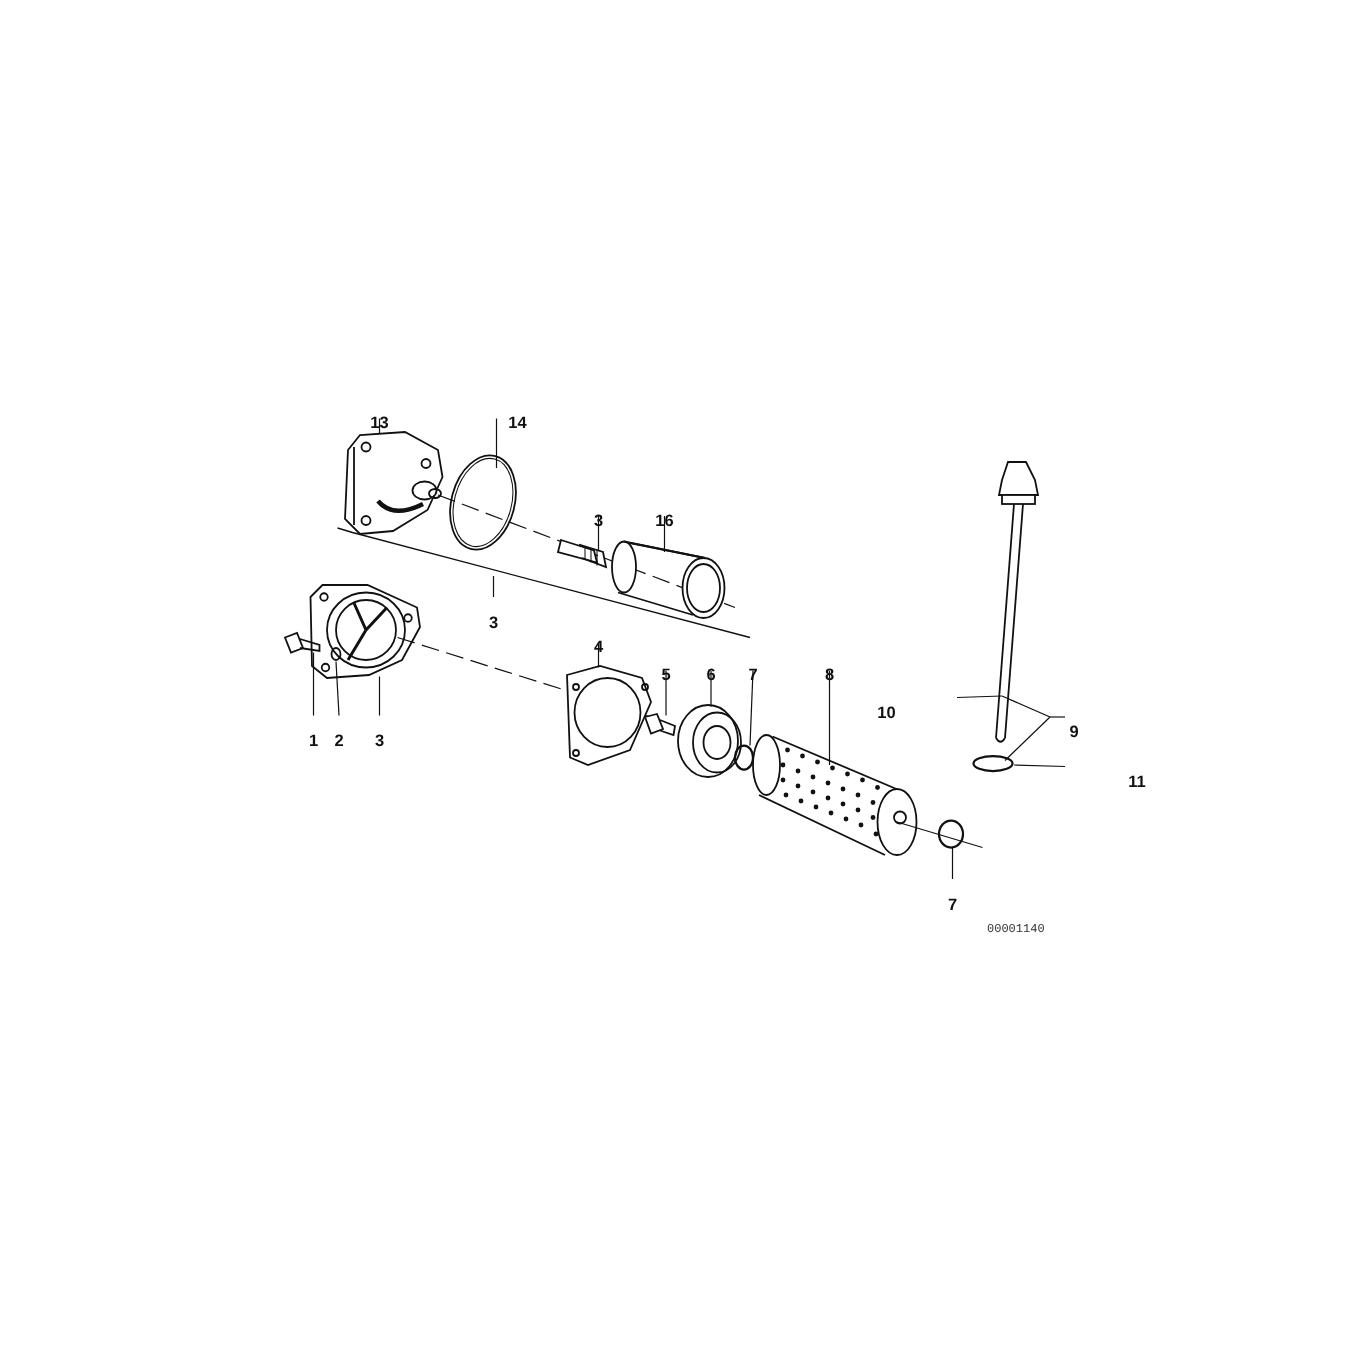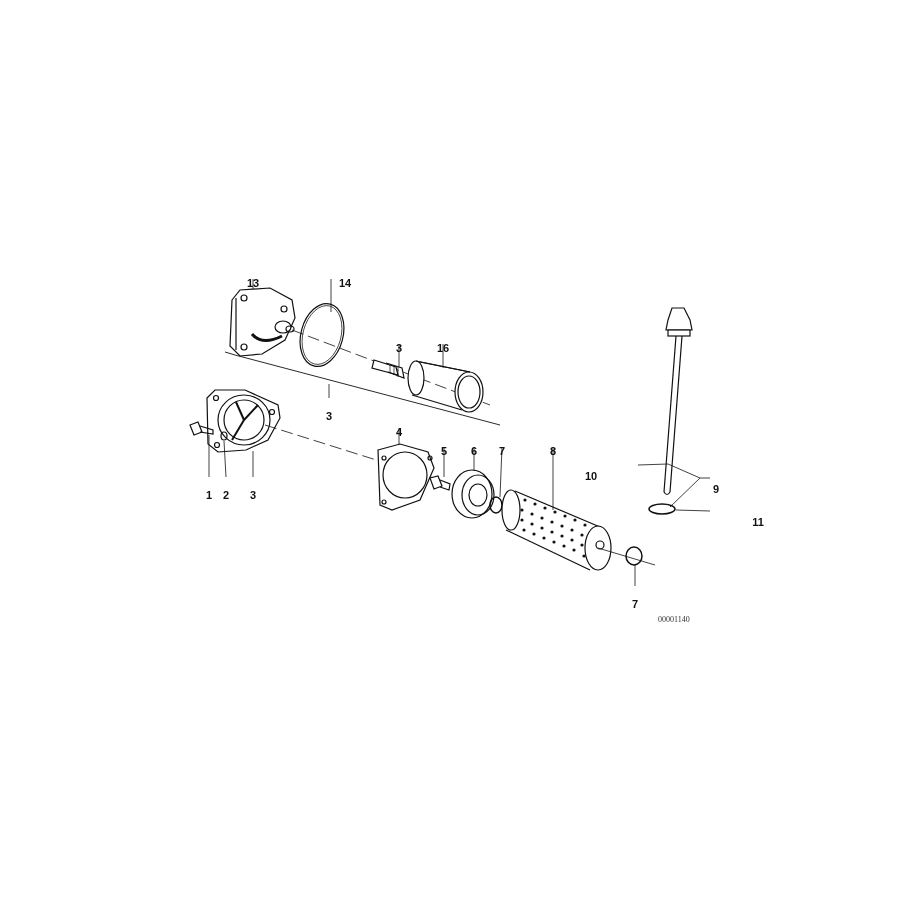--- a/index.html
+++ b/index.html
@@ -1,19 +1,19 @@
 <!DOCTYPE html>
 <html><head>
 <meta charset="utf-8">
 <style>
   html, body { margin: 0; padding: 0; background: #ffffff; }
   body { width: 900px; height: 900px; position: relative; overflow: hidden; font-family: "Liberation Sans", sans-serif; }
   svg.diagram { position: absolute; left: 0; top: 0; width: 900px; height: 900px; }
   .lbl { position: absolute; font-family: "Liberation Sans", sans-serif; font-weight: bold; font-size: 11px; color: #111; line-height: 1; transform: translate(-50%, -50%); white-space: nowrap; margin-top: 11px; }
-  .ref { position: absolute; font-family: Liberation Serif, serif; font-size: 8px; color: #333; line-height: 1; }
+  .ref { position: absolute; font-family: Liberation Mono, monospace; font-size: 8px; color: #333; line-height: 1; }
 </style>
 </head>
 <body>
 
 <svg class="diagram" viewBox="0 0 900 900" xmlns="http://www.w3.org/2000/svg">
   <g fill="none" stroke="#111" stroke-width="1.2">
 
     <g>
       <path d="M232 300 L240 290 L270 288 L292 300 L295 318 L285 340 L262 354 L240 356 L230 346 Z" fill="#fff"></path>
       <path d="M236 298 L236 350"></path>

